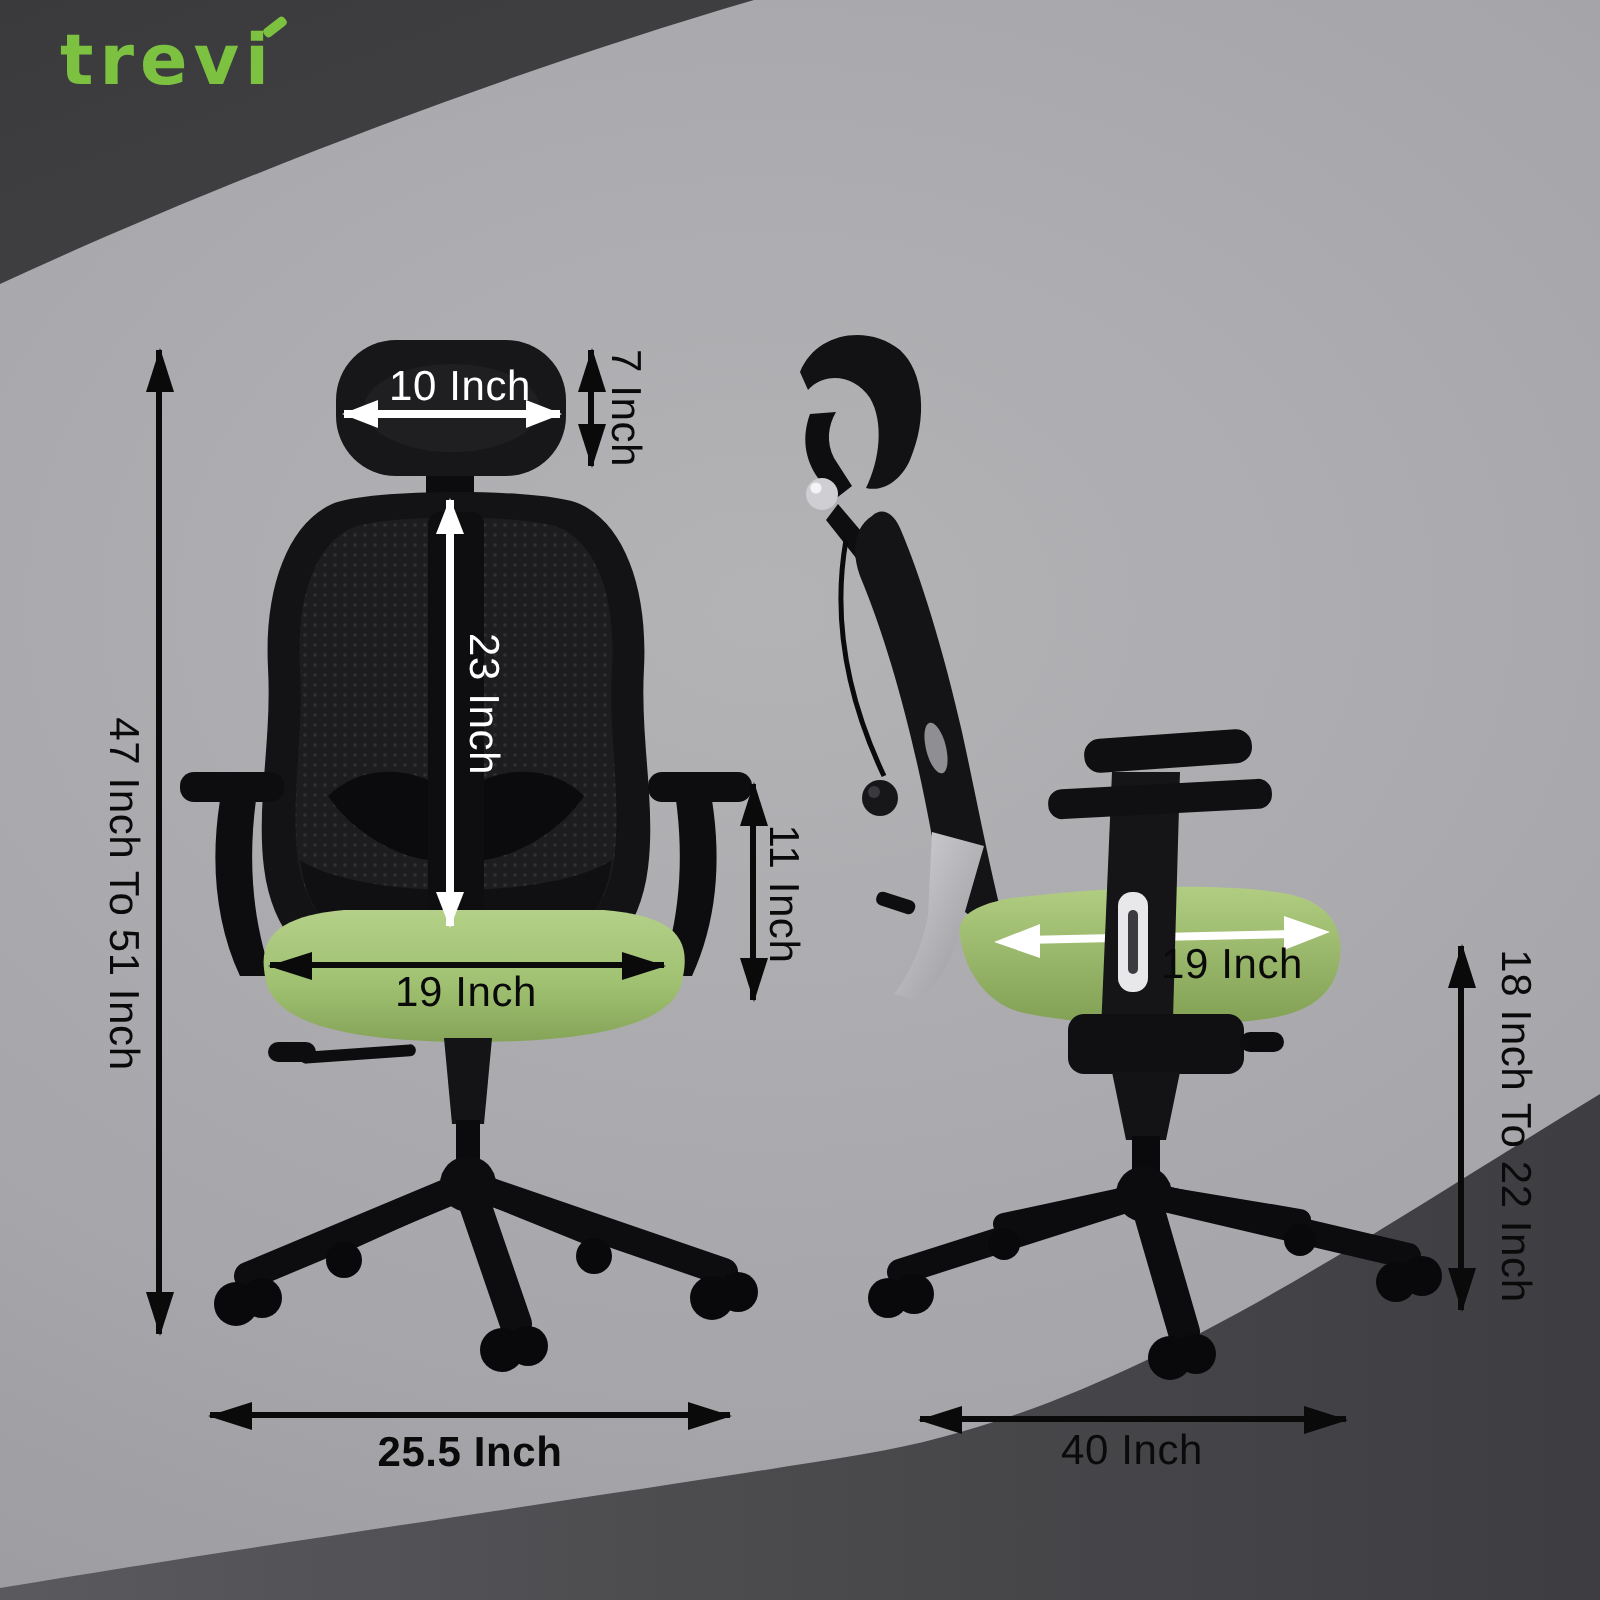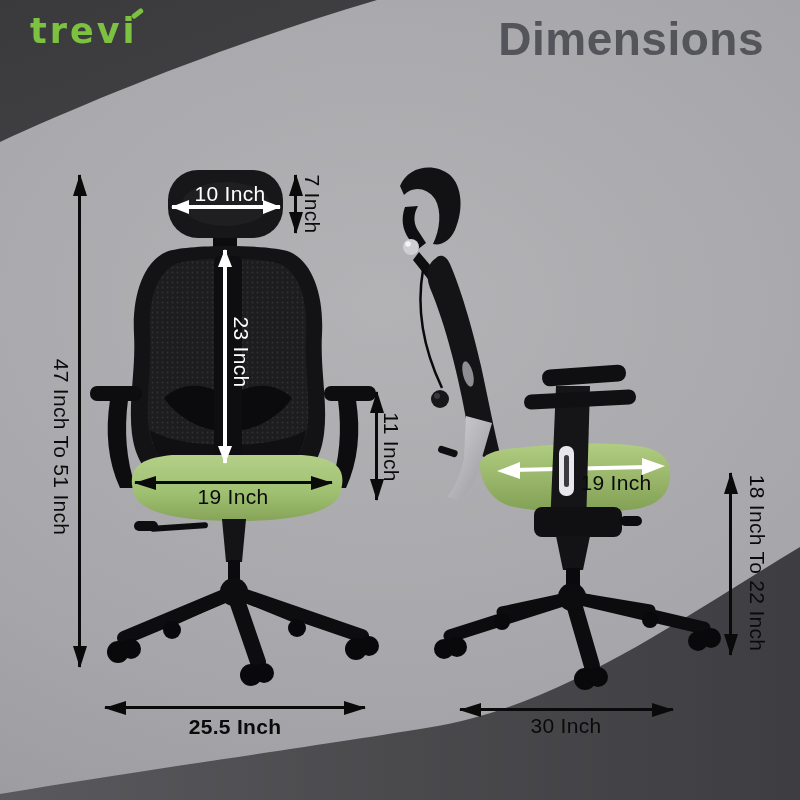--- a/index.html
+++ b/index.html
@@ -194,21 +194,20 @@
 
   <span class="dim-label white-label" style="left:230px;top:194px;">10 Inch</span>
   <span class="dim-label rot" style="left:312px;top:204px;">7 Inch</span>
   <span class="dim-label rot white-label" style="left:241px;top:352px;">23 Inch</span>
   <span class="dim-label rot" style="left:391px;top:447px;">11 Inch</span>
   <span class="dim-label" style="left:233px;top:497px;">19 Inch</span>
   <span class="dim-label rot" style="left:61px;top:447px;">47 Inch To 51 Inch</span>
   <span class="dim-label" style="left:235px;top:727px;font-weight:bold;">25.5 Inch</span>
   <span class="dim-label" style="left:616px;top:483px;">19 Inch</span>
   <span class="dim-label rot" style="left:757px;top:563px;">18 Inch To 22 Inch</span>
-  <span class="dim-label" style="left:566px;top:726px;">30 Inch</span>
+  <span class="dim-label" style="left:566px;top:726px;">40 Inch</span>
 
   <div class="logo">
     <span>trevi</span>
     <span class="logo-accent"></span>
   </div>
-  <div class="page-title">Dimensions</div>
 
 </div>
 
 </body></html>

